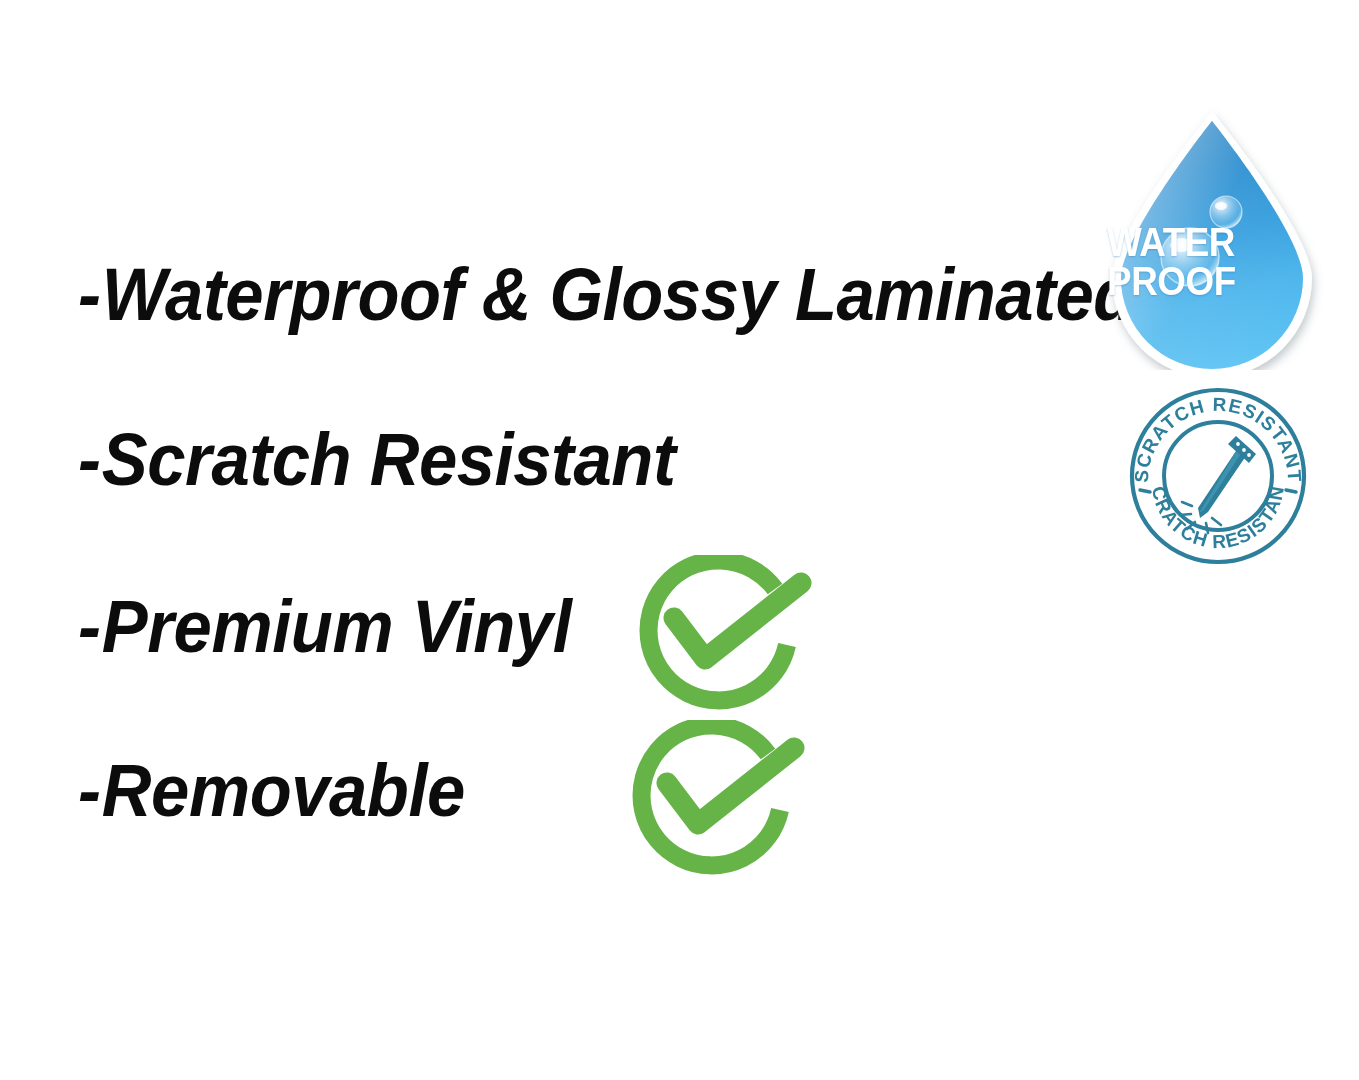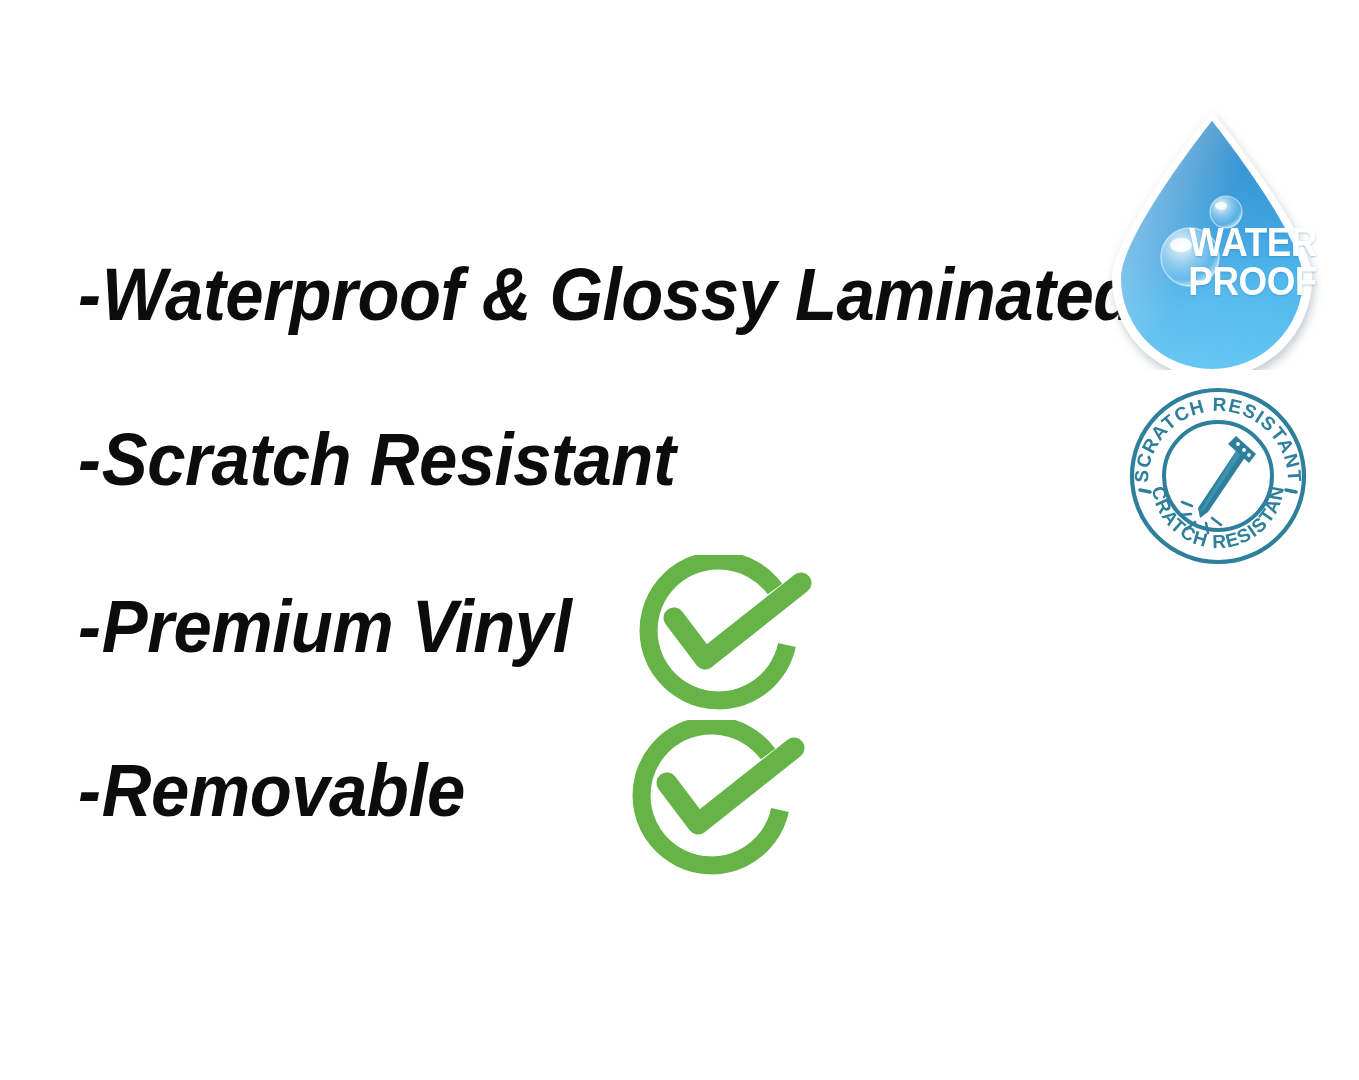--- a/index.html
+++ b/index.html
@@ -56,21 +56,21 @@
     top: 105px;
     width: 228px;
     height: 265px;
   }
   .waterproof-badge svg { display: block; width: 100%; height: 100%; }
   .wp-text {
     position: absolute;
     left: 0;
     top: 118px;
     width: 228px;
-    text-align: right;
+    text-align: left;
     pointer-events: none;
   }
   .wp-text div {
     font-family: "Liberation Sans", sans-serif;
     font-weight: bold;
     color: #ffffff;
     font-size: 40px;
     line-height: 0.97;
     letter-spacing: -0.5px;
     transform: scaleX(0.92);

